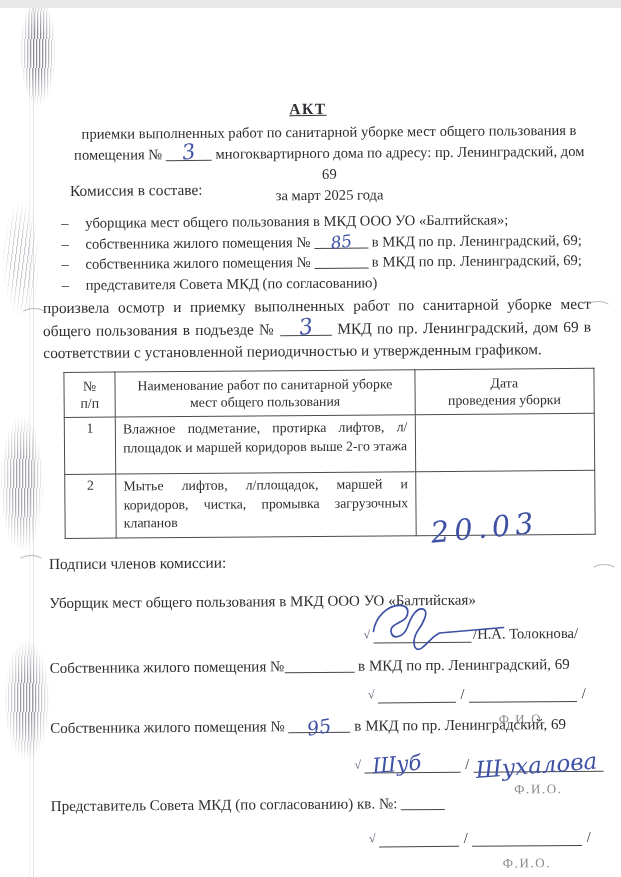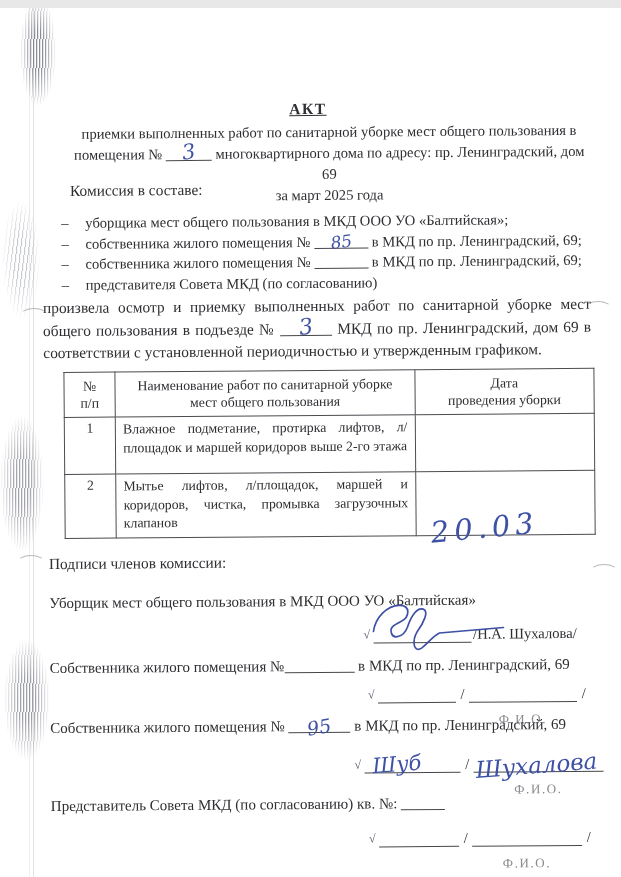--- a/index.html
+++ b/index.html
@@ -175,21 +175,21 @@
 
     <div class="abs siglabel" style="top:585px;">Уборщик мест общего пользования в МКД ООО УО «Балтийская»</div>
 
     <div class="sigrow" style="top:618px; left:362px;">
       <span class="check">√</span>
       <span class="sline" style="width:98px;">
         <svg class="scribble" width="150" height="60" viewBox="0 0 150 60">
           <path d="M8 34 C10 20 22 8 34 8 C46 8 44 20 36 24 C28 28 24 30 26 36 C28 42 38 40 42 30 C46 18 52 10 58 12 C64 14 58 26 52 34 C46 44 48 56 56 51 C62 47 66 40 74 36 L138 31" stroke="#3e51a5" fill="none" stroke-width="1.7" stroke-linecap="round"></path>
         </svg>
       </span>
-      <span class="signame">/Н.А. Шухалова/</span>
+      <span class="signame">/Н.А. Толокнова/</span>
     </div>
 
     <div class="abs siglabel" style="top:650px;">
       <span>Собственника жилого помещения №</span><span class="blank" style="width:70px;"></span>
       <span>в МКД по пр. Ленинградский, 69</span>
     </div>
 
     <div class="sigrow" style="top:678px; left:366px;">
       <span class="check">√</span>
       <span class="sline" style="width:78px;"></span>

